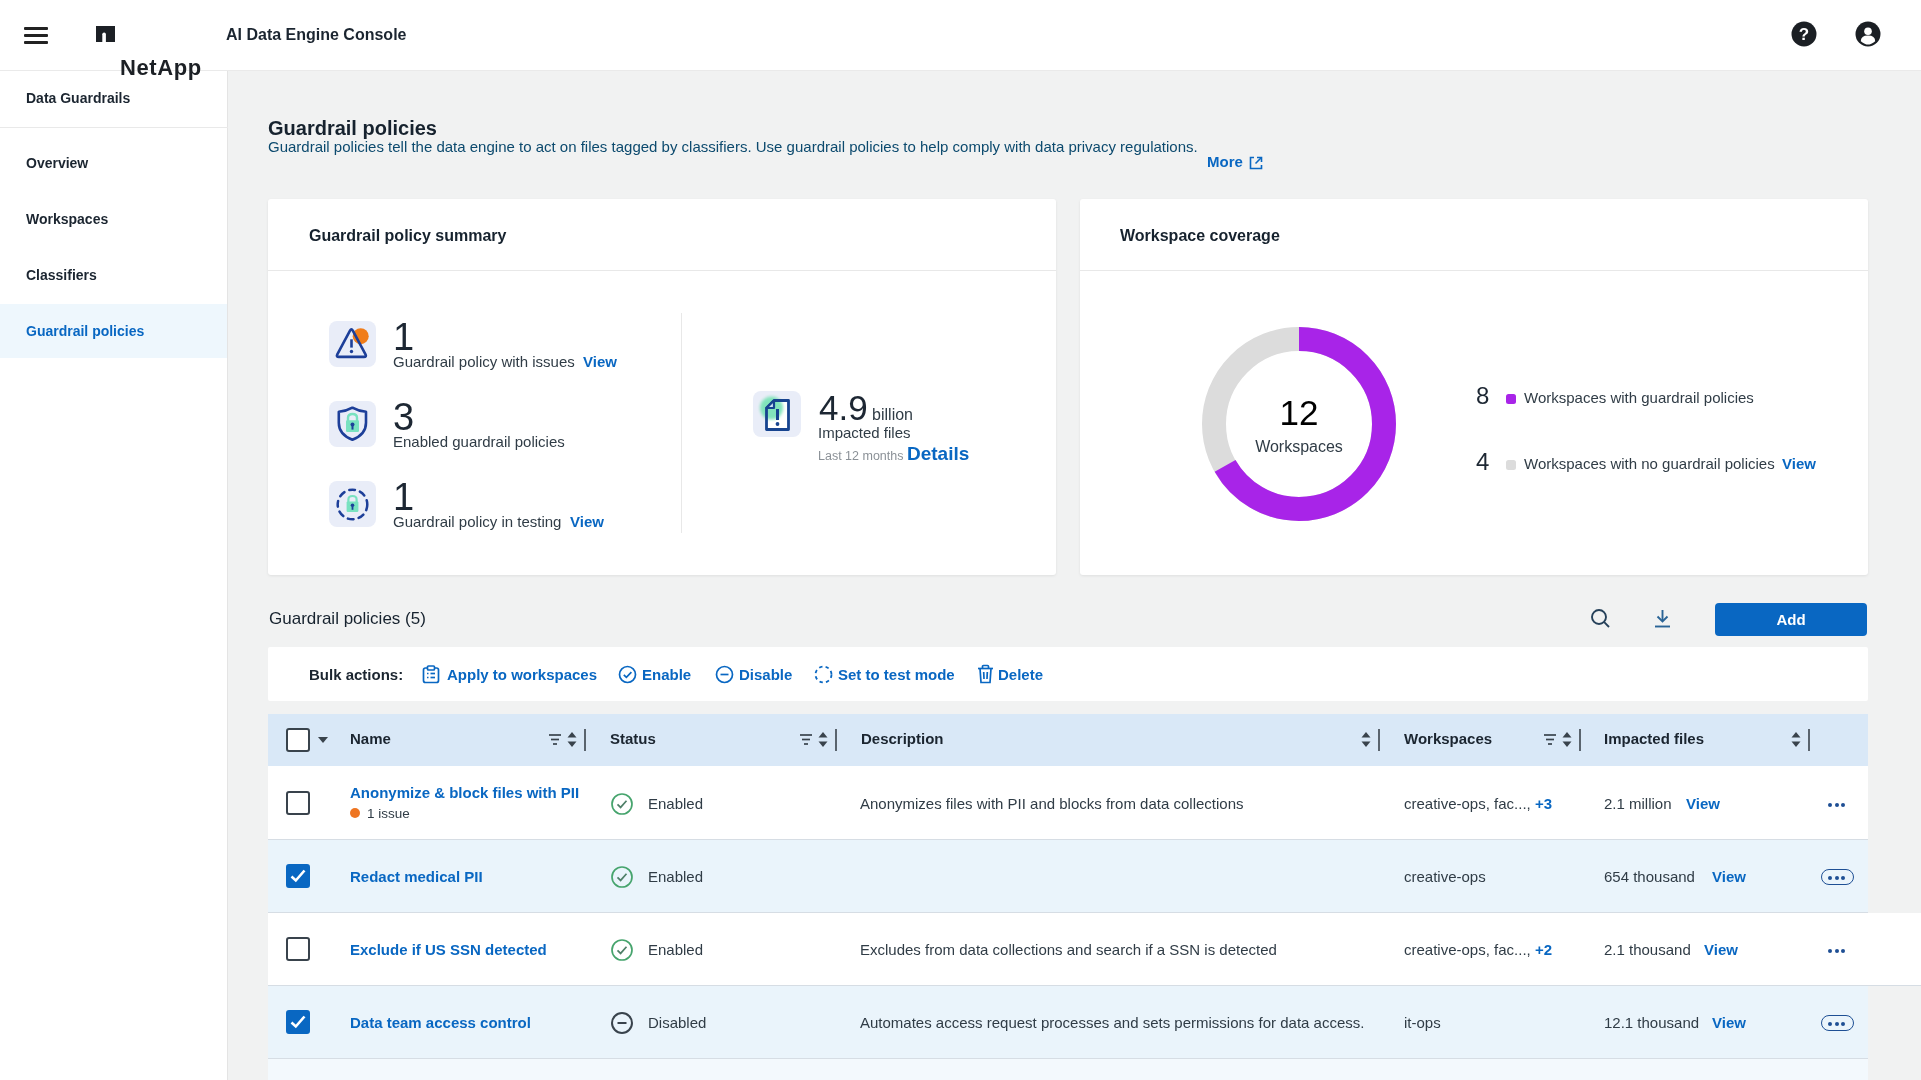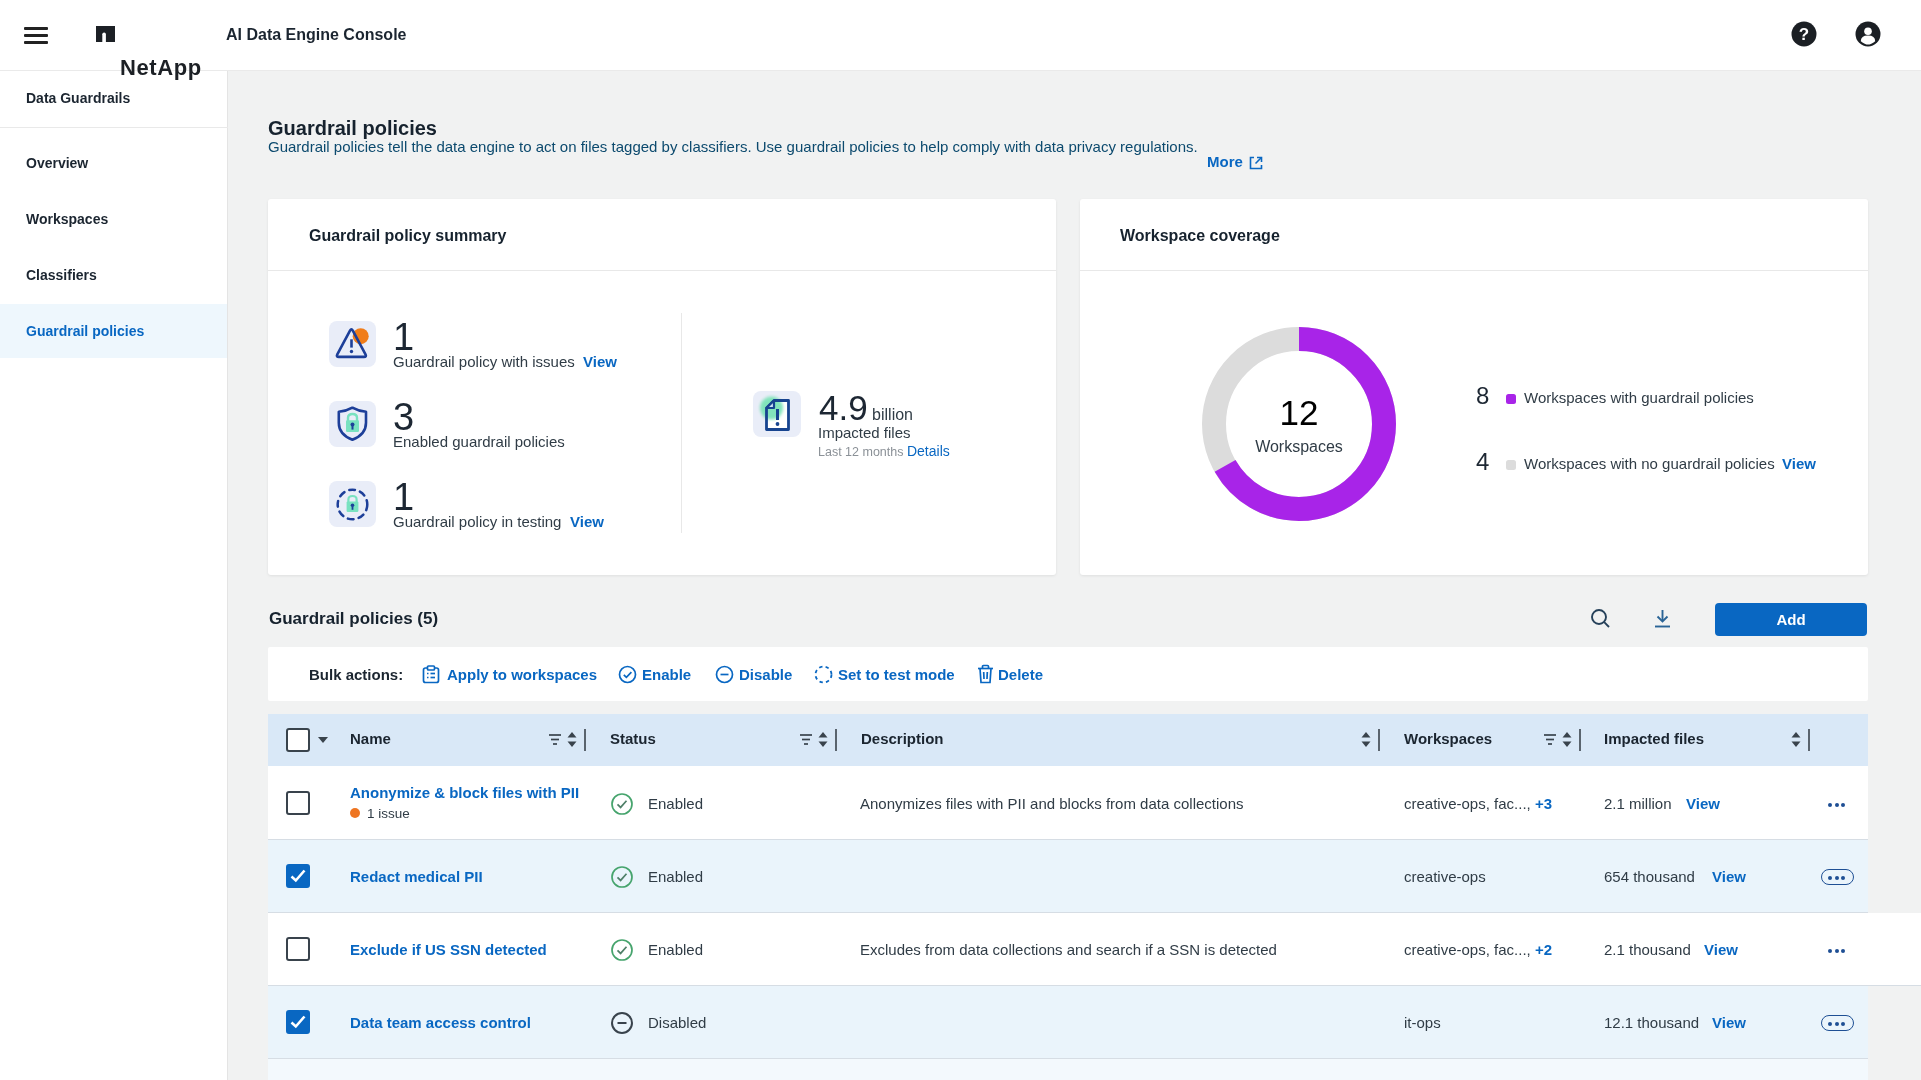--- a/index.html
+++ b/index.html
@@ -136,21 +136,21 @@
       </defs>
     <path d="M20 10.5 H34.5 V39.5 H12.5 V18 Z" fill="#ffffff"></path>
     <circle cx="17.5" cy="18" r="11.5" fill="#7de3b8" opacity="0.95" filter="url(#bl)"></circle>
     <path d="M20 10.5 H34.5 V39.5 H12.5 V18 Z" fill="none" stroke="#17448f" stroke-width="2.8" stroke-linejoin="round"></path>
     <path d="M20 10.5 V18 H12.5 Z" fill="#cde0f5" stroke="#17448f" stroke-width="2.2" stroke-linejoin="round"></path>
     <line x1="23.5" y1="19" x2="23.5" y2="30" stroke="#17448f" stroke-width="3"></line>
     <circle cx="23.5" cy="34" r="1.9" fill="#17448f"></circle>
   </svg>
   <div class="abs" style="left:551px;top:189px;font-size:35px;font-weight:400;color:#1d2733">4.9<span style="font-size:16px;font-weight:400;color:#303c46">&nbsp;billion</span></div>
   <div class="lbl15" style="left:550px;top:225px">Impacted files</div>
-  <div class="abs" style="left:550px;top:244px;font-size:12.5px;color:#8b9197">Last 12 months <span style="font-weight:normal;color:#0967c2;font-size:14px;display:inline-block;margin-left:0px">Details</span></div>
+  <div class="abs" style="left:550px;top:244px;font-size:12.5px;color:#8b9197">Last 12 months <span style="font-weight:bold;color:#0967c2;font-size:19px;display:inline-block;margin-left:0px">Details</span></div>
 </div>
 
 <div class="card" style="left:1080px;top:199px;width:788px;height:376px">
   <div class="cardhd" style="left:40px;top:28px">Workspace coverage</div>
   <div class="carddiv"></div>
   <svg class="abs" style="left:122px;top:128px" width="194" height="194" viewBox="0 0 194 194">
     <circle cx="97" cy="97" r="85" fill="none" stroke="#dcdcdc" stroke-width="24"></circle>
     <circle cx="97" cy="97" r="85" fill="none" stroke="#a824e8" stroke-width="24" stroke-dasharray="356.05 178.02" transform="rotate(-90 97 97)"></circle>
   </svg>
   <div class="abs" style="left:119px;top:194px;width:200px;text-align:center;font-size:35px;color:#000000">12</div>
@@ -158,21 +158,21 @@
 
   <div class="abs" style="left:396px;top:183px;font-size:24px;color:#1d2733">8</div>
   <div class="abs" style="left:426px;top:195px;width:10px;height:10px;border-radius:2.5px;background:#a824e8"></div>
   <div class="abs" style="left:444px;top:190px;font-size:15px;color:#303c46">Workspaces with guardrail policies</div>
   <div class="abs" style="left:396px;top:249px;font-size:24px;color:#1d2733">4</div>
   <div class="abs" style="left:426px;top:261px;width:10px;height:10px;border-radius:2.5px;background:#dcdcdc"></div>
   <div class="abs" style="left:444px;top:256px;font-size:15px;color:#303c46">Workspaces with no guardrail policies</div>
   <a class="viewlink" style="left:702px;top:256px">View</a>
 </div>
 
-<div class="abs" style="left:269px;top:609px;font-size:17px;font-weight:bold;color:#16222e">Guardrail policies (5)</div>
+<div class="abs" style="left:269px;top:609px;font-size:17px;font-weight:normal;color:#16222e">Guardrail policies (5)</div>
 <svg class="abs" style="left:1590px;top:608px" width="21" height="21" viewBox="0 0 21 21" fill="none" stroke="#26415a" stroke-width="1.9">
   <circle cx="9" cy="9" r="7"></circle>
   <line x1="14.2" y1="14.2" x2="19" y2="19"></line>
 </svg>
 <svg class="abs" style="left:1652px;top:608px" width="21" height="21" viewBox="0 0 21 21" fill="none" stroke="#2a6496" stroke-width="1.9">
   <line x1="10.5" y1="2" x2="10.5" y2="13"></line>
   <path d="M5.5 8.5 L10.5 13.5 L15.5 8.5"></path>
   <line x1="3" y1="18.5" x2="18" y2="18.5"></line>
 </svg>
 <div class="abs" style="left:1715px;top:603px;width:152px;height:33px;background:#0967c2;border-radius:4px;color:#fff;font-size:15px;font-weight:bold;text-align:center;line-height:33px">Add</div>
@@ -323,20 +323,21 @@
     <div class="cb on" style="left:18px;top:24px"></div>
     <svg class="abs" style="left:22px;top:29px" width="16" height="14" viewBox="0 0 16 14" fill="none" stroke="#fff" stroke-width="2.6">
         <path d="M1.5 7.5 L5.8 11.5 L14.5 1.5"></path>
       </svg>
     <a class="namelink" style="left:82px;top:28px">Data team access control</a>
     <svg class="abs" style="left:343px;top:26px" width="22" height="22" viewBox="0 0 22 22" fill="none">
         <circle cx="11" cy="11" r="10" stroke="#39434c" stroke-width="2"></circle>
         <line x1="6.5" y1="11" x2="15.5" y2="11" stroke="#39434c" stroke-width="2"></line>
       </svg>
     <div class="rowtxt" style="left:380px;top:28px">Disabled</div>
+    <div class="rowtxt" style="left:592px;top:28px">Automates access request processes and sets permissions for data access.</div>
     <div class="rowtxt" style="left:1136px;top:28px">it-ops</div>
     <div class="rowtxt" style="left:1336px;top:28px">12.1 thousand</div>
     <a class="viewlink" style="left:1444px;top:28px">View</a>
     <div class="abs" style="left:1553px;top:29px;width:33px;height:16px;border:1.3px solid #1e4f94;border-radius:8px"></div>
     <div class="dots" style="left:1560px;top:36px"><i></i><i></i><i></i></div>
   </div>
 
   <div class="abs" style="left:0;top:345px;width:1600px;height:21px;background:#f3f9fd"></div>
 </div>
 

